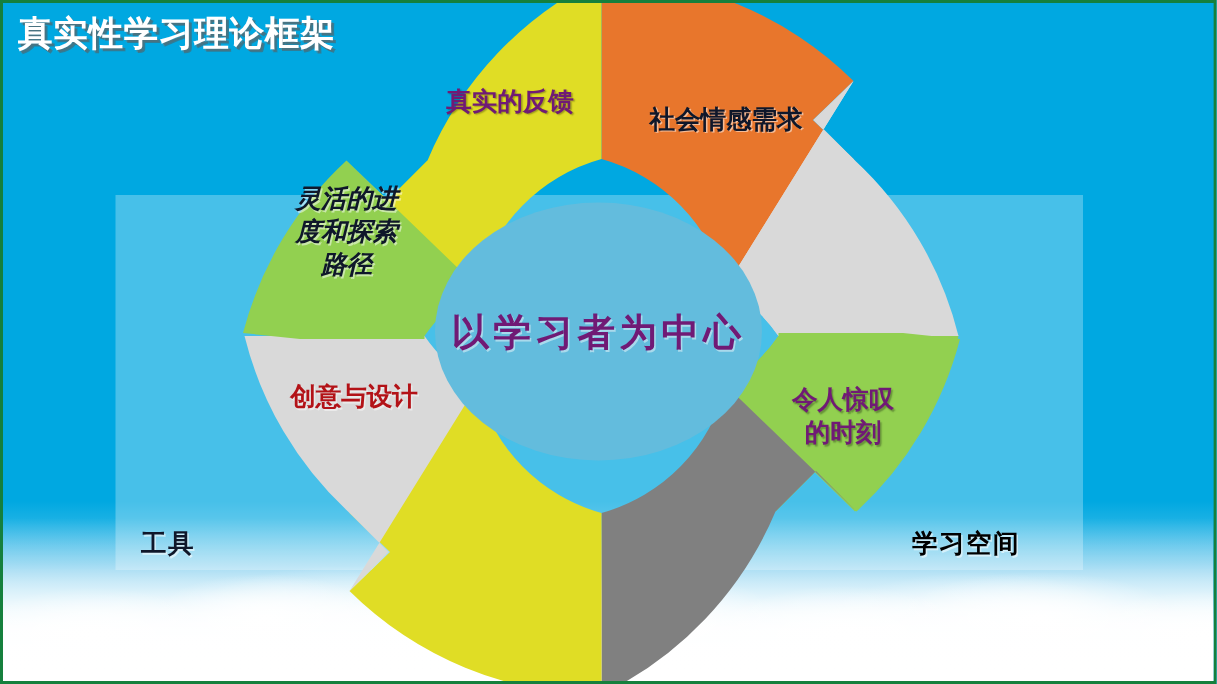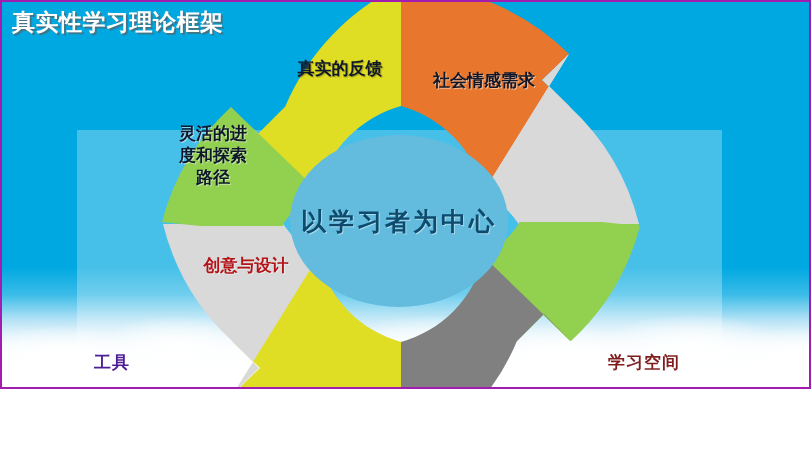--- a/index.html
+++ b/index.html
@@ -2,24 +2,24 @@
 <html><head>
 <meta charset="utf-8">
 <style>
   html,body{margin:0;padding:0;}
   body{
     width:811px;height:456px;overflow:hidden;
     font-family:"Liberation Sans","DejaVu Sans",sans-serif;
     background:#ffffff;
   }
   #stage{
-    position:relative;width:811px;height:389px;overflow:hidden;
+    position:relative;width:811px;height:456px;overflow:hidden;
     background:#00a8e1;
     box-sizing:border-box;
-    border:2px solid #a21caf;
+    border:2px solid #15803d;
   }
   
   .sky{
     position:absolute;left:0;top:0;width:100%;height:100%;
     background:
       radial-gradient(ellipse 180px 70px at 120px 440px, rgba(255,255,255,.95) 0%, rgba(255,255,255,.0) 72%),
       radial-gradient(ellipse 230px 80px at 330px 450px, rgba(255,255,255,.92) 0%, rgba(255,255,255,.0) 70%),
       radial-gradient(ellipse 200px 75px at 560px 445px, rgba(255,255,255,.92) 0%, rgba(255,255,255,.0) 70%),
       radial-gradient(ellipse 190px 70px at 760px 450px, rgba(255,255,255,.9) 0%, rgba(255,255,255,.0) 72%),
       radial-gradient(ellipse 150px 48px at 230px 410px, rgba(255,255,255,.8) 0%, rgba(255,255,255,.0) 72%),
@@ -69,31 +69,31 @@
   }
   
   .seg-label{
     position:absolute;
     font-family:"DejaVu Serif","Liberation Serif",serif;
     font-size:17px;font-weight:bold;line-height:1.28;
     text-align:center;white-space:pre-line;
     pointer-events:none;
   }
   .L-dark {color:#0f172a;text-shadow:1px 1px 0 rgba(255,255,255,.5);}
-  .L-white{color:#0f172a;text-shadow:1px 1px 1px rgba(0,0,0,.30);}
+  .L-white{color:#701a75;text-shadow:1px 1px 1px rgba(0,0,0,.30);}
   .L-red  {color:#b31217;text-shadow:1px 1px 0 rgba(255,255,255,.45);}
 
   .s-feedback   {left:268px;top:56px; width:140px;}
   .s-social     {left:402px;top:68px; width:160px;}
   .s-cultural   {left:498px;top:152px;width:126px;}
   .s-awe        {left:500px;top:255px;width:120px;}
   .s-relevance  {left:402px;top:335px;width:124px;}
   .s-interest   {left:254px;top:335px;width:126px;}
-  .s-creativity {left:178px;top:253px;width:132px;}
-  .s-flexible   {left:154px;top:121px;width:114px;}
+  .s-creativity {left:168px;top:253px;width:132px;}
+  .s-flexible   {left:172px;top:121px;width:114px;font-style:italic;}
 
   
   .corner-label{
     position:absolute;
     font-family:"DejaVu Serif","Liberation Serif",serif;
     font-size:17px;font-weight:bold;color:#f01ed2;letter-spacing:1px;
     text-shadow:1px 1px 0 rgba(255,255,255,.55);
     white-space:nowrap;
   }
   .c-tools {left:92px;top:349px;}
@@ -187,26 +187,28 @@
                  L 96 150 L 123 123
                  A 238 238 0 0 1 239 1
                  L 239 122
                  A 118 118 0 0 0 156 207
                  Z"></path>
       </g>
     </svg>
   </div>
 
   <div class="hub" style="background: rgb(99, 188, 221);">
-    <span class="hub-label" style="color: #0c4a6e; font-family: Liberation Mono, monospace;">以学习者为中心</span>
+    <span class="hub-label" style="color: #701a75; font-family: Liberation Mono, monospace;">以学习者为中心</span>
   </div>
 
   <div class="seg-label L-white s-feedback">真实的反馈</div>
   <div class="seg-label L-dark  s-social">社会情感需求</div>
+  <div class="seg-label L-white s-awe">令人惊叹
+的时刻</div>
   <div class="seg-label L-red   s-creativity">创意与设计</div>
   <div class="seg-label L-dark  s-flexible">灵活的进
 度和探索
 路径</div>
 
-  <div class="corner-label c-tools" style="color: #4c1d95;">工具</div>
-  <div class="corner-label c-space" style="color: #7f1d1d;">学习空间</div>
+  <div class="corner-label c-tools" style="color: #0f172a;">工具</div>
+  <div class="corner-label c-space" style="color: #000000;">学习空间</div>
 
 </div>
 
 </body></html>

